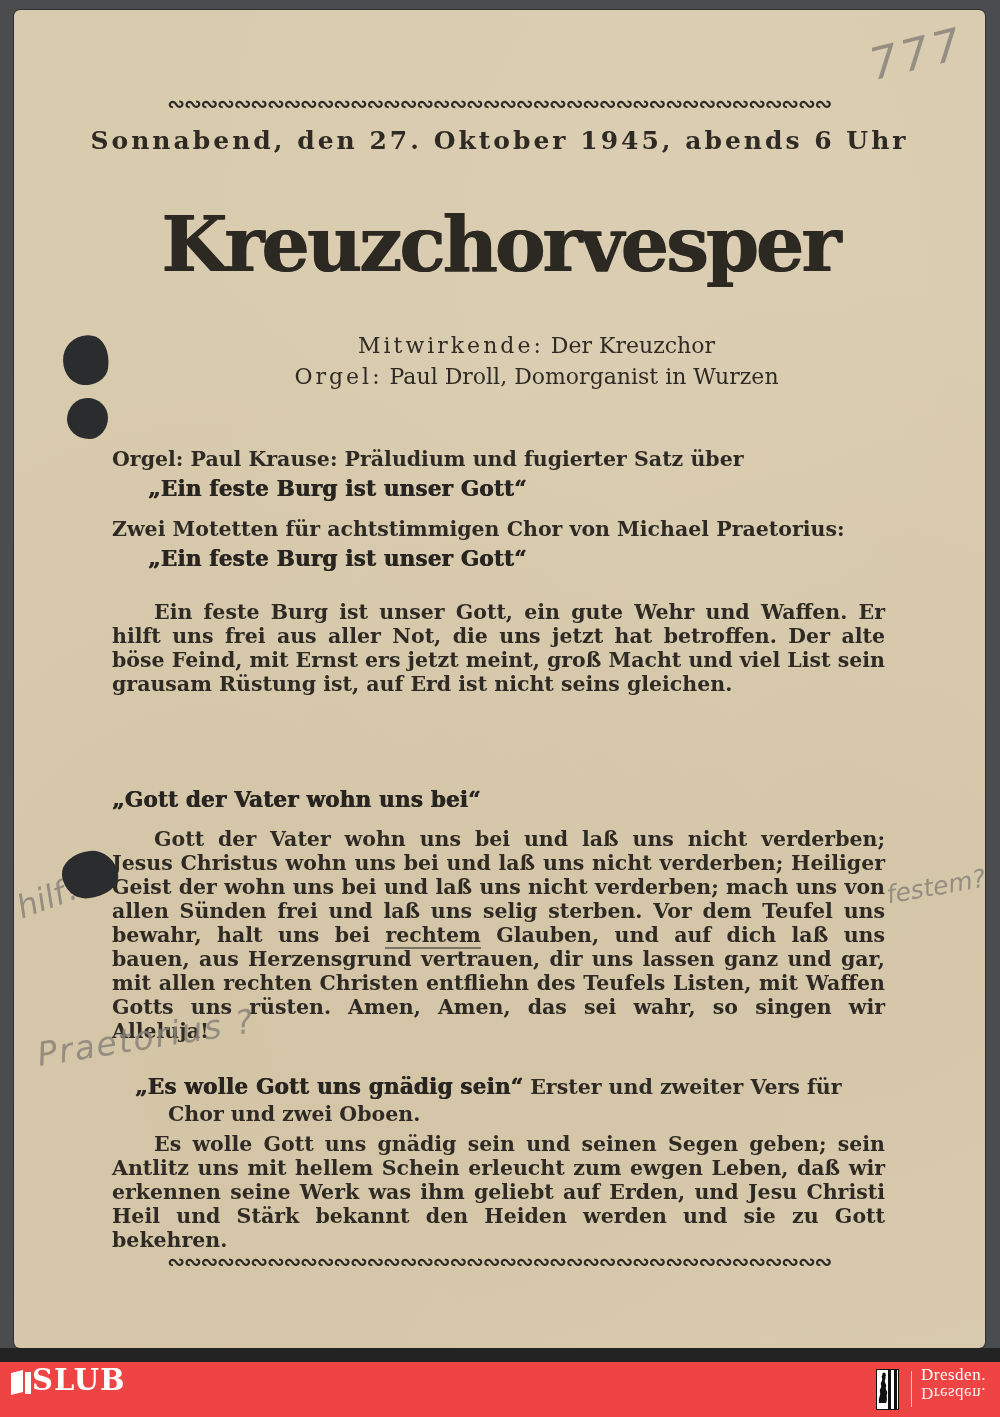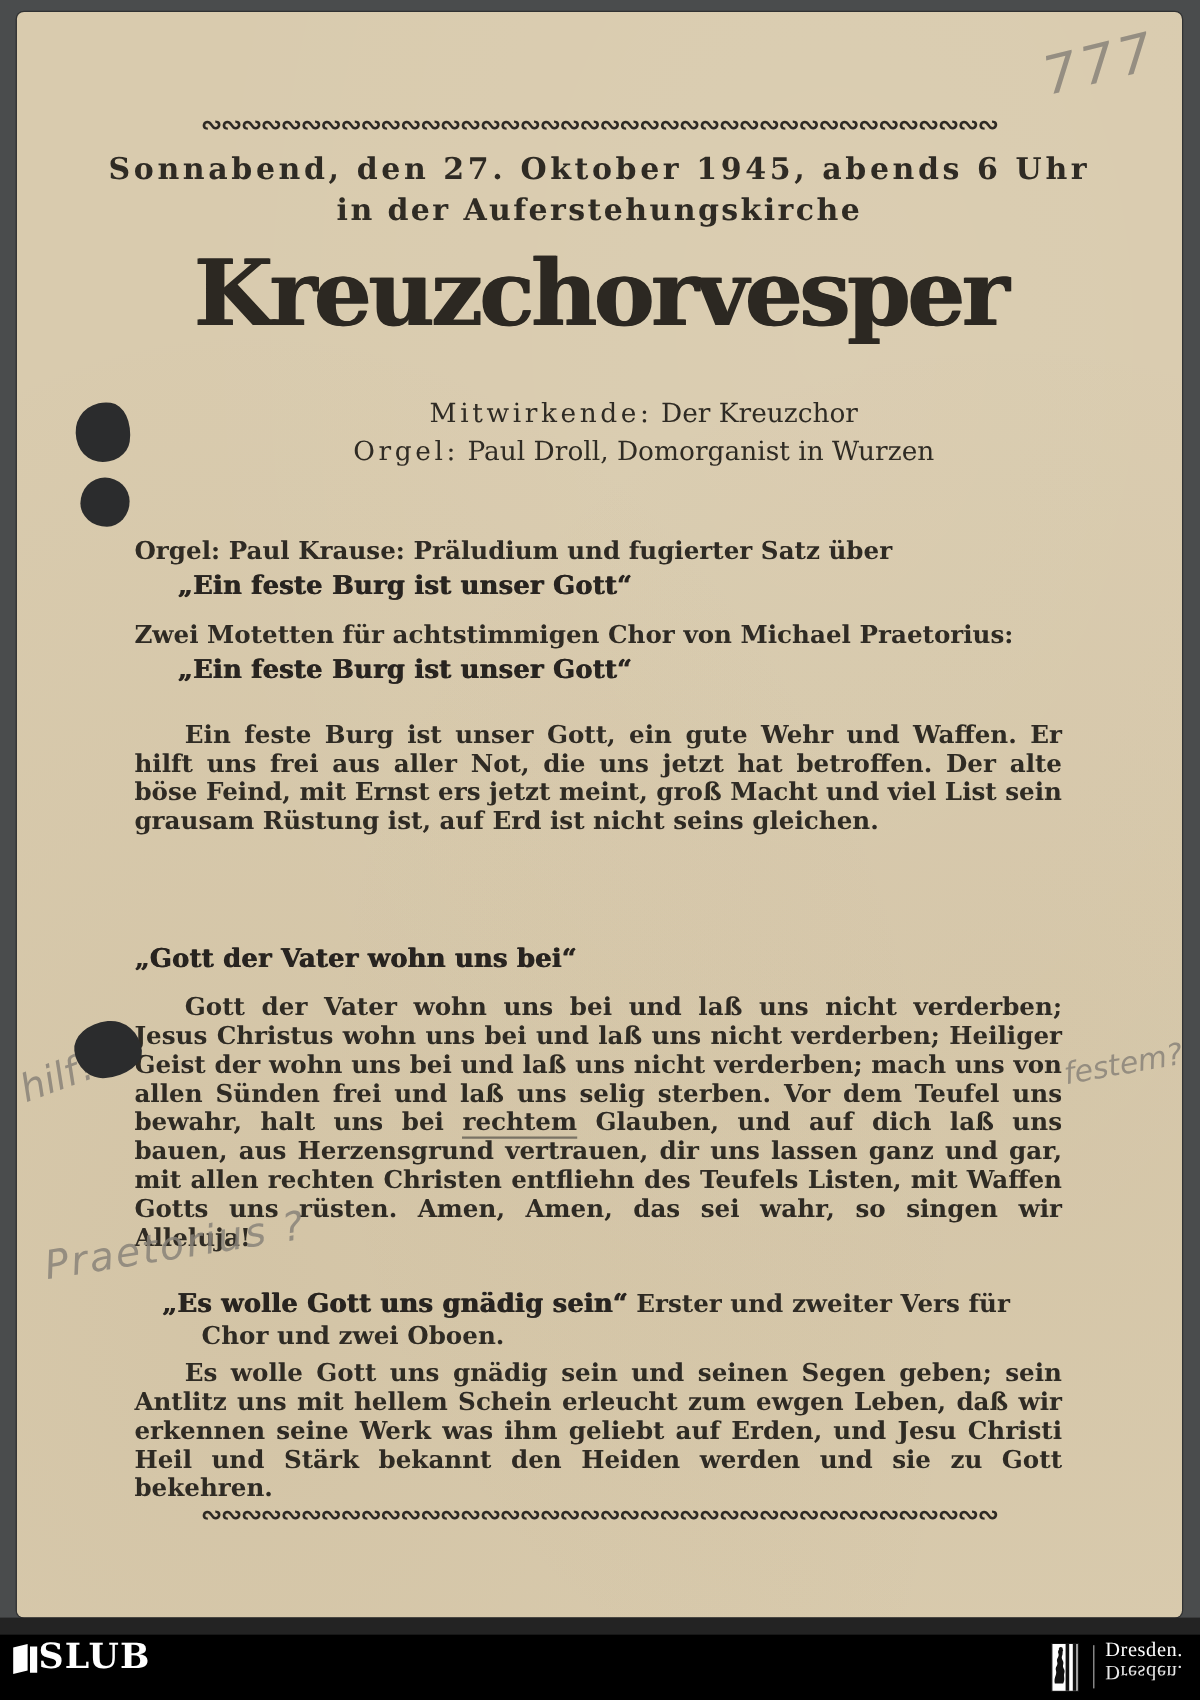--- a/index.html
+++ b/index.html
@@ -71,21 +71,21 @@
   
   .hole{position:absolute;background:#2b2c2d;}
   .hole1{left:49px;top:325px;width:46px;height:50px;border-radius:56% 44% 52% 48% / 48% 60% 40% 52%;transform:rotate(8deg);}
   .hole2{left:53px;top:388px;width:41px;height:41px;border-radius:50% 50% 46% 54% / 52% 48% 52% 48%;}
   .hole3{left:48px;top:841px;width:56px;height:47px;border-radius:54% 46% 58% 42% / 46% 58% 42% 54%;transform:rotate(-6deg);}
 
   
   .bottom-gap{position:absolute;left:0;top:1348px;width:1000px;height:14px;background:#232323;}
   .footer{
     position:absolute;left:0;top:1362px;width:1000px;height:55px;
-    background:#000000;color:#ffffff;
+    background:#ef4444;color:#ffffff;
   }
   .slub-icon{position:absolute;left:10px;top:8px;}
   .slub-name{
     position:absolute;left:32px;top:1px;font-family:"DejaVu Serif",serif;
     font-weight:bold;font-size:29px;letter-spacing:1px;
   }
   .slub-tagline{
     position:absolute;left:33px;top:35px;font-family:"DejaVu Sans",sans-serif;
     font-weight:bold;font-size:13.5px;margin-top:48px;
   }
@@ -98,21 +98,20 @@
   .dresden-word .mirror{display:block;transform:scaleY(-1);opacity:.9;}
 </style>
 </head>
 <body>
 
 <div class="paper">
 
   <div class="abs center ornament">∾∾∾∾∾∾∾∾∾∾∾∾∾∾∾∾∾∾∾∾∾∾∾∾∾∾∾∾∾∾∾∾∾∾∾∾∾∾∾∾</div>
 
   <div class="abs center ink date-line1">Sonnabend, den 27. Oktober 1945, abends 6 Uhr</div>
-  <div class="abs center ink date-line2">in der Auferstehungskirche</div>
 
   <div class="abs center main-title">Kreuzchorvesper</div>
 
   <div class="abs center ink credits">
     <div><span class="lbl">Mitwirkende:</span><span> Der Kreuzchor</span></div>
     <div><span class="lbl">Orgel:</span><span> Paul Droll, Domorganist in Wurzen</span></div>
   </div>
 
   <div class="abs prog prog-line1">Orgel: Paul Krause: Präludium und fugierter Satz über</div>
   <div class="abs prog piece-title pt1">„Ein feste Burg ist unser Gott“</div>

